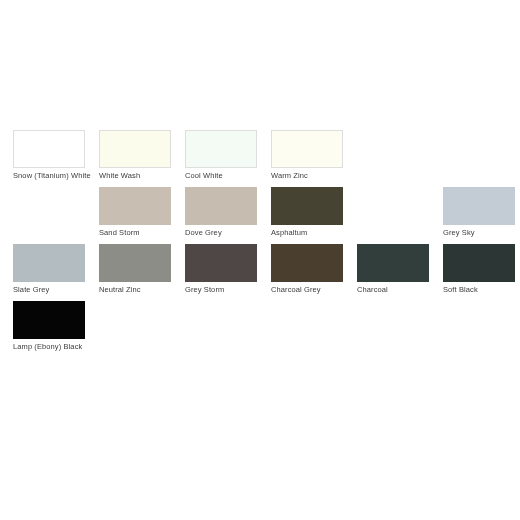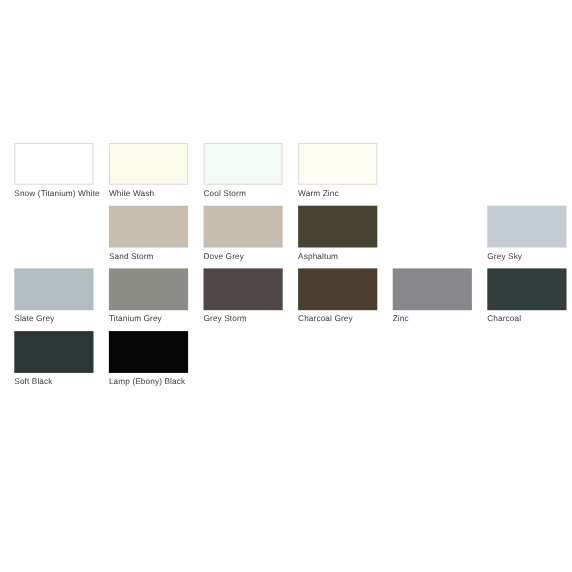--- a/index.html
+++ b/index.html
@@ -73,21 +73,21 @@
       <div class="swatch-cell">
         <div class="swatch-chip has-outline" style="background-color: rgb(255, 255, 255); border-color: rgb(222, 222, 222);"></div>
         <span class="swatch-label">Snow (Titanium) White</span>
       </div>
       <div class="swatch-cell">
         <div class="swatch-chip has-outline" style="background-color: rgb(252, 252, 236); border-color: rgb(222, 222, 222);"></div>
         <span class="swatch-label">White Wash</span>
       </div>
       <div class="swatch-cell">
         <div class="swatch-chip has-outline" style="background-color: rgb(244, 251, 244); border-color: rgb(222, 222, 222);"></div>
-        <span class="swatch-label">Cool Storm</span>
+        <span class="swatch-label">Cool White</span>
       </div>
       <div class="swatch-cell">
         <div class="swatch-chip has-outline" style="background-color: rgb(254, 253, 242); border-color: rgb(222, 222, 222);"></div>
         <span class="swatch-label">Warm Zinc</span>
       </div>
       <div class="swatch-cell is-empty"></div>
       <div class="swatch-cell is-empty"></div>
       <div class="swatch-cell is-empty"></div>
       <div class="swatch-cell">
         <div class="swatch-chip" style="background-color: rgb(200, 190, 178);"></div>
@@ -105,33 +105,29 @@
       <div class="swatch-cell">
         <div class="swatch-chip" style="background-color: rgb(195, 204, 212);"></div>
         <span class="swatch-label">Grey Sky</span>
       </div>
       <div class="swatch-cell">
         <div class="swatch-chip" style="background-color: rgb(179, 188, 192);"></div>
         <span class="swatch-label">Slate Grey</span>
       </div>
       <div class="swatch-cell">
         <div class="swatch-chip" style="background-color: rgb(141, 141, 135);"></div>
-        <span class="swatch-label">Titanium Grey</span>
+        <span class="swatch-label">Neutral Zinc</span>
       </div>
       <div class="swatch-cell">
         <div class="swatch-chip" style="background-color: rgb(78, 71, 69);"></div>
         <span class="swatch-label">Grey Storm</span>
       </div>
       <div class="swatch-cell">
         <div class="swatch-chip" style="background-color: rgb(74, 63, 47);"></div>
         <span class="swatch-label">Charcoal Grey</span>
-      </div>
-      <div class="swatch-cell">
-        <div class="swatch-chip" style="background-color: rgb(136, 136, 140);"></div>
-        <span class="swatch-label">Zinc</span>
       </div>
       <div class="swatch-cell">
         <div class="swatch-chip" style="background-color: rgb(49, 62, 60);"></div>
         <span class="swatch-label">Charcoal</span>
       </div>
       <div class="swatch-cell">
         <div class="swatch-chip" style="background-color: rgb(44, 55, 53);"></div>
         <span class="swatch-label">Soft Black</span>
       </div>
       <div class="swatch-cell">

